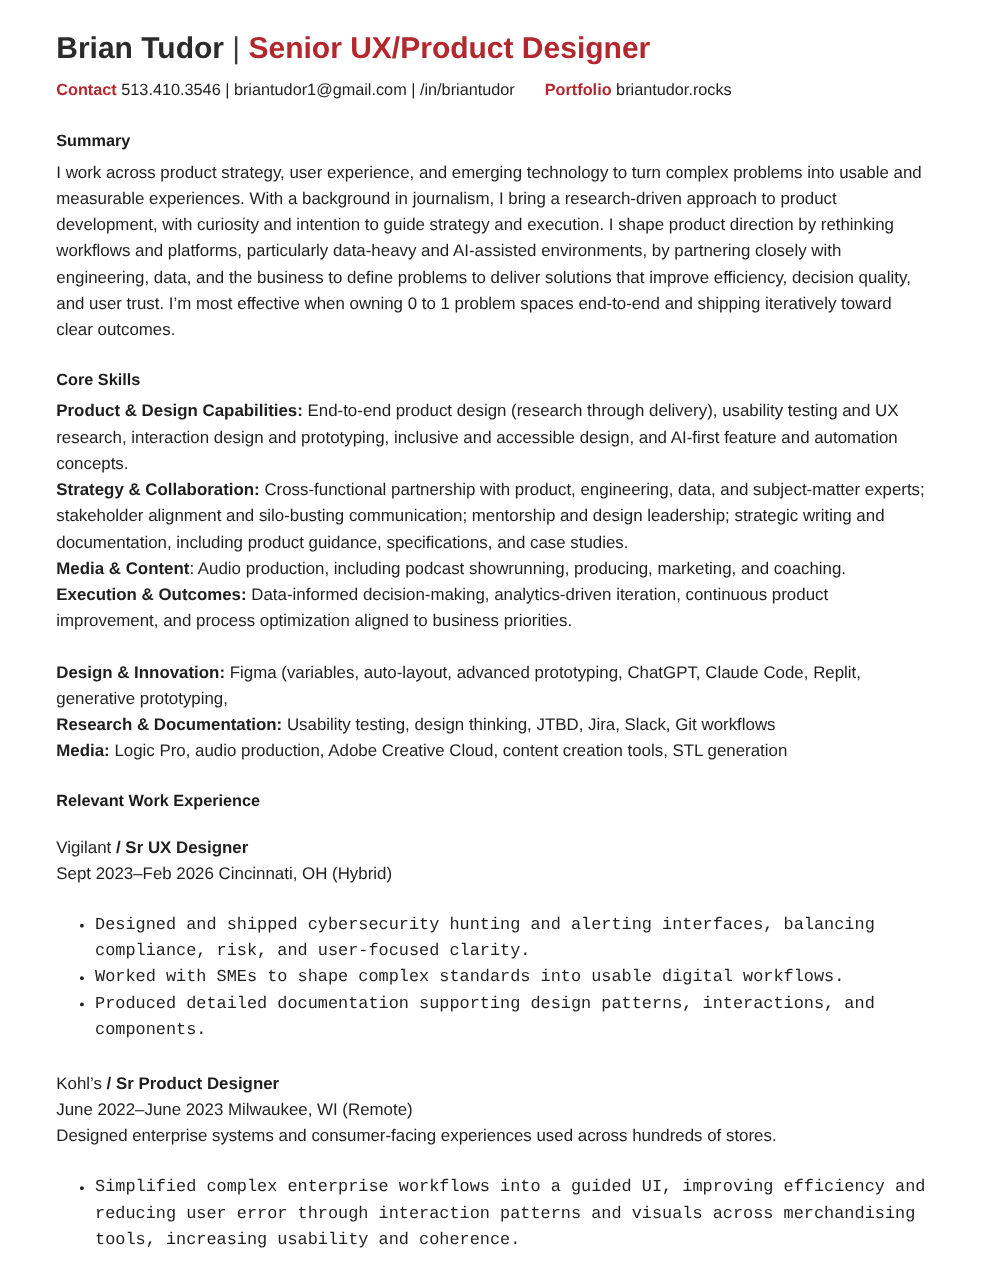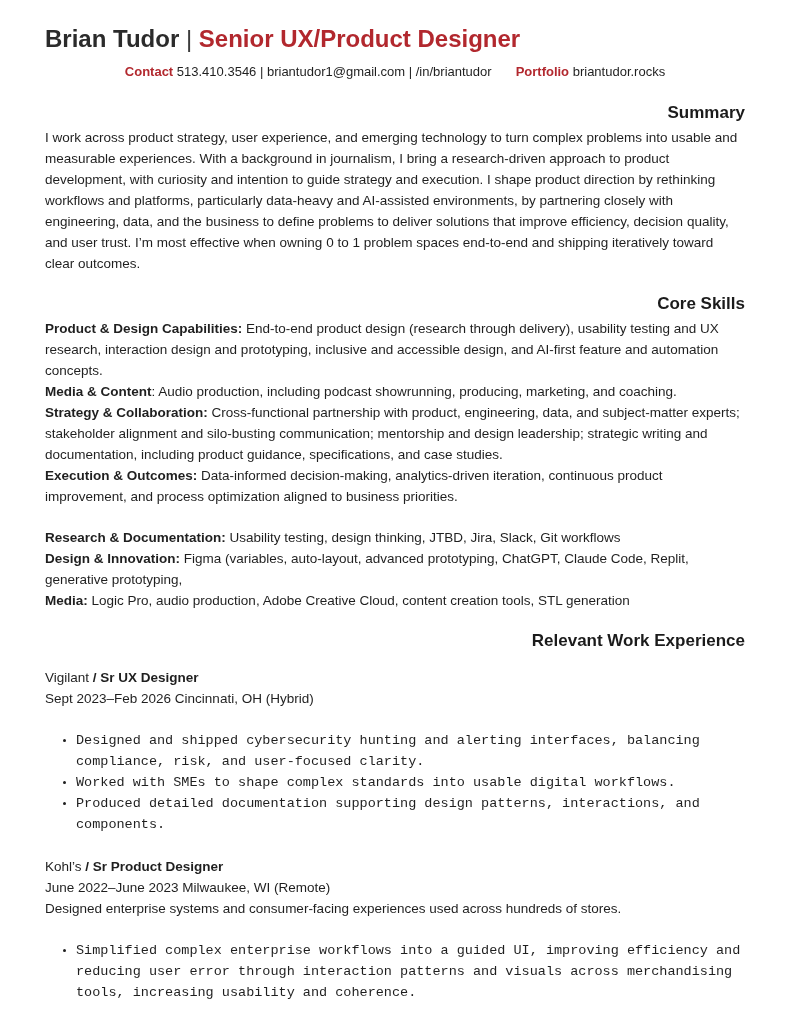--- a/index.html
+++ b/index.html
@@ -30,37 +30,35 @@
     font-weight: 700;
     color: var(--ink-dark);
     white-space: nowrap;
   }
   h1 .sep { font-weight: 400; color: #3c3c3c; }
   h1 .role { color: var(--accent); }
   .contact-line {
     margin: 0;
     font-size: 13px;
     line-height: 16px;
-    text-align: center;
   }
   .red-label {
     color: var(--accent);
     font-weight: 700;
   }
   .portfolio-label { margin-left: 24px; }
   
   .section { margin-top: 20px; }
   .section.first { margin-top: 23px; }
   h2 {
     margin: 0 0 4px 0;
-    font-size: 17px;
+    font-size: 13px;
     line-height: 20px;
     font-weight: 700;
     color: #1b1b1b;
-    text-align: right;
   }
   p.body {
     margin: 0;
     font-size: 13.5px;
     line-height: 21px;
   }
   .bold { font-weight: 700; text-align: center; }
   
   .job { margin-top: 16px; }
   .job + .job { margin-top: 21px; }
@@ -87,28 +85,28 @@
   </header>
 
   <section class="section first">
     <h2>Summary</h2>
     <p class="body">I work across product strategy, user experience, and emerging technology to turn complex problems into usable and measurable experiences. With a background in journalism, I bring a research-driven approach to product development, with curiosity and intention to guide strategy and execution. I shape product direction by rethinking workflows and platforms, particularly data-heavy and AI-assisted environments, by partnering closely with engineering, data, and the business to define problems to deliver solutions that improve efficiency, decision quality, and user trust. I’m most effective when owning 0 to 1 problem spaces end-to-end and shipping iteratively toward clear outcomes.</p>
   </section>
 
   <section class="section">
     <h2>Core Skills</h2>
     <p class="body"><span class="bold">Product &amp; Design Capabilities:</span><span> End-to-end product design (research through delivery), usability testing and UX research, interaction design and prototyping, inclusive and accessible design, and AI-first feature and automation concepts.</span></p>
+    <p class="body"><span class="bold">Strategy &amp; Collaboration:</span><span> Cross-functional partnership with product, engineering, data, and subject-matter experts; stakeholder alignment and silo-busting communication; mentorship and design leadership; strategic writing and documentation, including product guidance, specifications, and case studies.</span></p>
     <p class="body"><span class="bold">Media &amp; Content</span><span>: Audio production, including podcast showrunning, producing, marketing, and coaching.</span></p>
-    <p class="body"><span class="bold">Strategy &amp; Collaboration:</span><span> Cross-functional partnership with product, engineering, data, and subject-matter experts; stakeholder alignment and silo-busting communication; mentorship and design leadership; strategic writing and documentation, including product guidance, specifications, and case studies.</span></p>
     <p class="body"><span class="bold">Execution &amp; Outcomes:</span><span> Data-informed decision-making, analytics-driven iteration, continuous product improvement, and process optimization aligned to business priorities.</span></p>
   </section>
 
   <section class="section">
+    <p class="body"><span class="bold">Design &amp; Innovation:</span><span> Figma (variables, auto-layout, advanced prototyping, ChatGPT, Claude Code, Replit, generative prototyping,</span></p>
     <p class="body"><span class="bold">Research &amp; Documentation:</span><span> Usability testing, design thinking, JTBD, Jira, Slack, Git workflows</span></p>
-    <p class="body"><span class="bold">Design &amp; Innovation:</span><span> Figma (variables, auto-layout, advanced prototyping, ChatGPT, Claude Code, Replit, generative prototyping,</span></p>
     <p class="body"><span class="bold">Media:</span><span> Logic Pro, audio production, Adobe Creative Cloud, content creation tools, STL generation</span></p>
   </section>
 
   <section class="section">
     <h2>Relevant Work Experience</h2>
 
     <div class="job">
       <p class="body"><span>Vigilant </span><span class="bold">/ Sr UX Designer</span></p>
       <p class="body">Sept 2023–Feb 2026 Cincinnati, OH (Hybrid)</p>
       <ul class="bullets">

